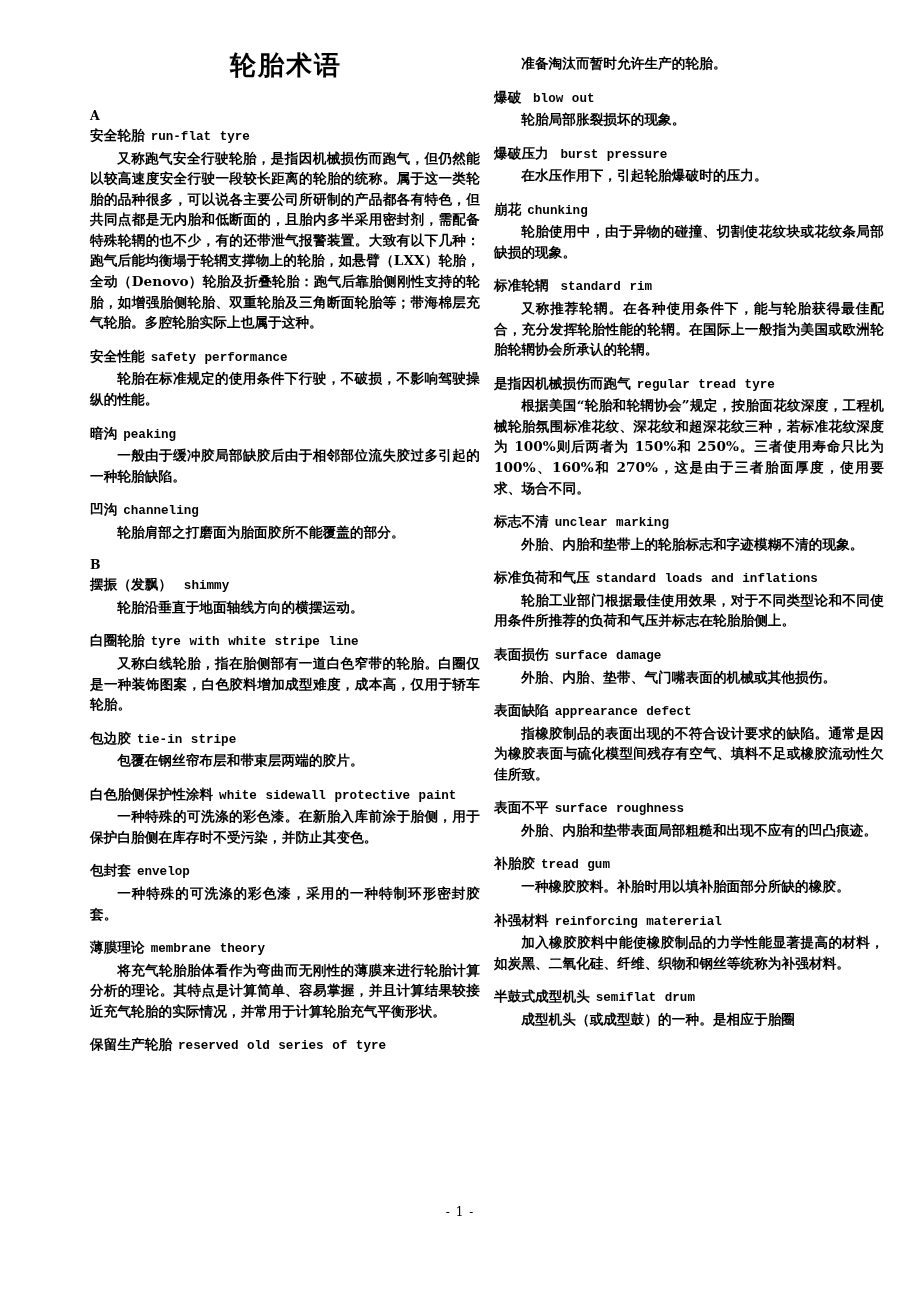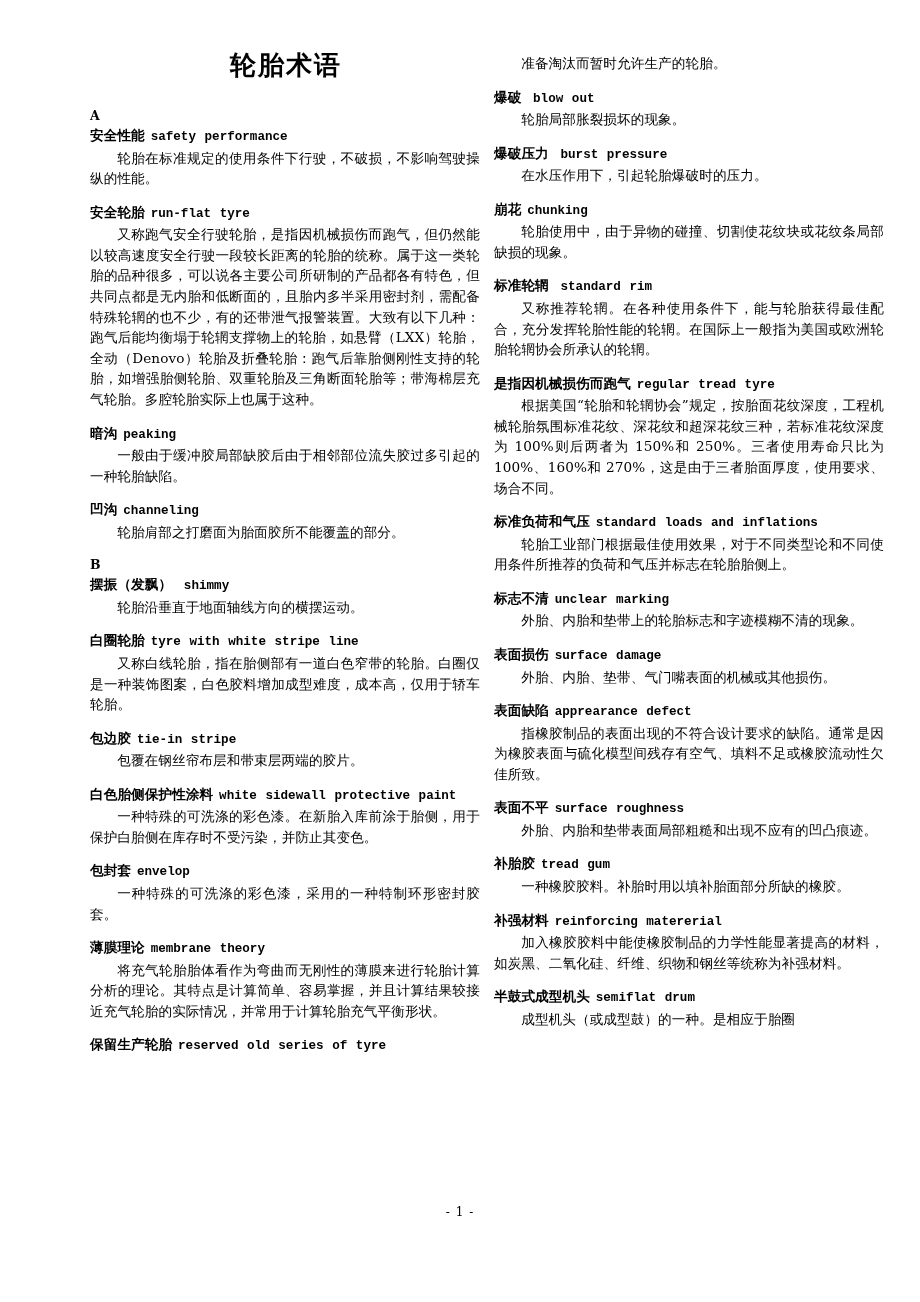--- a/index.html
+++ b/index.html
@@ -94,21 +94,21 @@
   }
   .term .en {
     font-family: Liberation Mono, monospace;
     font-weight: bold;
     font-size: 12.6px;
     letter-spacing: 0px;
   }
 
   .def {
     font-family: "DejaVu Serif", "Liberation Serif", serif;
-    font-weight: normal;
+    font-weight: bold;
     font-size: 13.6px;
     line-height: 20.6px;
     margin: 0;
     text-align: justify;
     text-justify: inter-character;
     text-indent: 2em;
     letter-spacing: 0.1px;
   }
   .def.nojust { text-align: left; }
 
@@ -133,30 +133,30 @@
   <div class="doc-title">轮胎术语</div>
 
   <div class="columns">
 
     <div class="col col-left">
       <div class="col-inner">
 
         <div class="section-letter">A</div>
 
         <div class="entry">
+          <p class="term"><span>安全轮胎</span> <span class="en">run-flat tyre</span></p>
+          <p class="def">又称跑气安全行驶轮胎，是指因机械损伤而跑气，但仍然能以较高速度安全行驶一段较长距离的轮胎的统称。属于这一类轮胎的品种很多，可以说各主要公司所研制的产品都各有特色，但共同点都是无内胎和低断面的，且胎内多半采用密封剂，需配备特殊轮辋的也不少，有的还带泄气报警装置。大致有以下几种：跑气后能均衡塌于轮辋支撑物上的轮胎，如悬臂（LXX）轮胎，全动（Denovo）轮胎及折叠轮胎：跑气后靠胎侧刚性支持的轮胎，如增强胎侧轮胎、双重轮胎及三角断面轮胎等；带海棉层充气轮胎。多腔轮胎实际上也属于这种。</p>
+        </div>
+
+        <div class="entry">
           <p class="term"><span>安全性能</span> <span class="en">safety performance</span></p>
           <p class="def">轮胎在标准规定的使用条件下行驶，不破损，不影响驾驶操纵的性能。</p>
         </div>
 
         <div class="entry">
-          <p class="term"><span>安全轮胎</span> <span class="en">run-flat tyre</span></p>
-          <p class="def">又称跑气安全行驶轮胎，是指因机械损伤而跑气，但仍然能以较高速度安全行驶一段较长距离的轮胎的统称。属于这一类轮胎的品种很多，可以说各主要公司所研制的产品都各有特色，但共同点都是无内胎和低断面的，且胎内多半采用密封剂，需配备特殊轮辋的也不少，有的还带泄气报警装置。大致有以下几种：跑气后能均衡塌于轮辋支撑物上的轮胎，如悬臂（LXX）轮胎，全动（Denovo）轮胎及折叠轮胎：跑气后靠胎侧刚性支持的轮胎，如增强胎侧轮胎、双重轮胎及三角断面轮胎等；带海棉层充气轮胎。多腔轮胎实际上也属于这种。</p>
-        </div>
-
-        <div class="entry">
           <p class="term"><span>暗沟</span> <span class="en">peaking</span></p>
           <p class="def">一般由于缓冲胶局部缺胶后由于相邻部位流失胶过多引起的一种轮胎缺陷。</p>
         </div>
 
         <div class="entry">
           <p class="term"><span>凹沟</span> <span class="en">channeling</span></p>
           <p class="def nojust">轮胎肩部之打磨面为胎面胶所不能覆盖的部分。</p>
         </div>
 
         <div class="section-letter">B</div>
@@ -224,27 +224,27 @@
           <p class="term"><span>标准轮辋</span>&nbsp; <span class="en">standard rim</span></p>
           <p class="def">又称推荐轮辋。在各种使用条件下，能与轮胎获得最佳配合，充分发挥轮胎性能的轮辋。在国际上一般指为美国或欧洲轮胎轮辋协会所承认的轮辋。</p>
         </div>
 
         <div class="entry">
           <p class="term"><span>是指因机械损伤而跑气</span> <span class="en">regular tread tyre</span></p>
           <p class="def">根据美国“轮胎和轮辋协会”规定，按胎面花纹深度，工程机械轮胎氛围标准花纹、深花纹和超深花纹三种，若标准花纹深度为 100%则后两者为 150%和 250%。三者使用寿命只比为 100%、160%和 270%，这是由于三者胎面厚度，使用要求、场合不同。</p>
         </div>
 
         <div class="entry">
+          <p class="term"><span>标志不清</span> <span class="en">unclear marking</span></p>
+          <p class="def">外胎、内胎和垫带上的轮胎标志和字迹模糊不清的现象。</p>
+        </div>
+
+        <div class="entry">
           <p class="term"><span>标准负荷和气压</span> <span class="en">standard loads and inflations</span></p>
           <p class="def">轮胎工业部门根据最佳使用效果，对于不同类型论和不同使用条件所推荐的负荷和气压并标志在轮胎胎侧上。</p>
-        </div>
-
-        <div class="entry">
-          <p class="term"><span>标志不清</span> <span class="en">unclear marking</span></p>
-          <p class="def">外胎、内胎和垫带上的轮胎标志和字迹模糊不清的现象。</p>
         </div>
 
         <div class="entry">
           <p class="term"><span>表面损伤</span> <span class="en">surface damage</span></p>
           <p class="def">外胎、内胎、垫带、气门嘴表面的机械或其他损伤。</p>
         </div>
 
         <div class="entry">
           <p class="term"><span>表面缺陷</span> <span class="en">apprearance defect</span></p>
           <p class="def">指橡胶制品的表面出现的不符合设计要求的缺陷。通常是因为橡胶表面与硫化模型间残存有空气、填料不足或橡胶流动性欠佳所致。</p>

